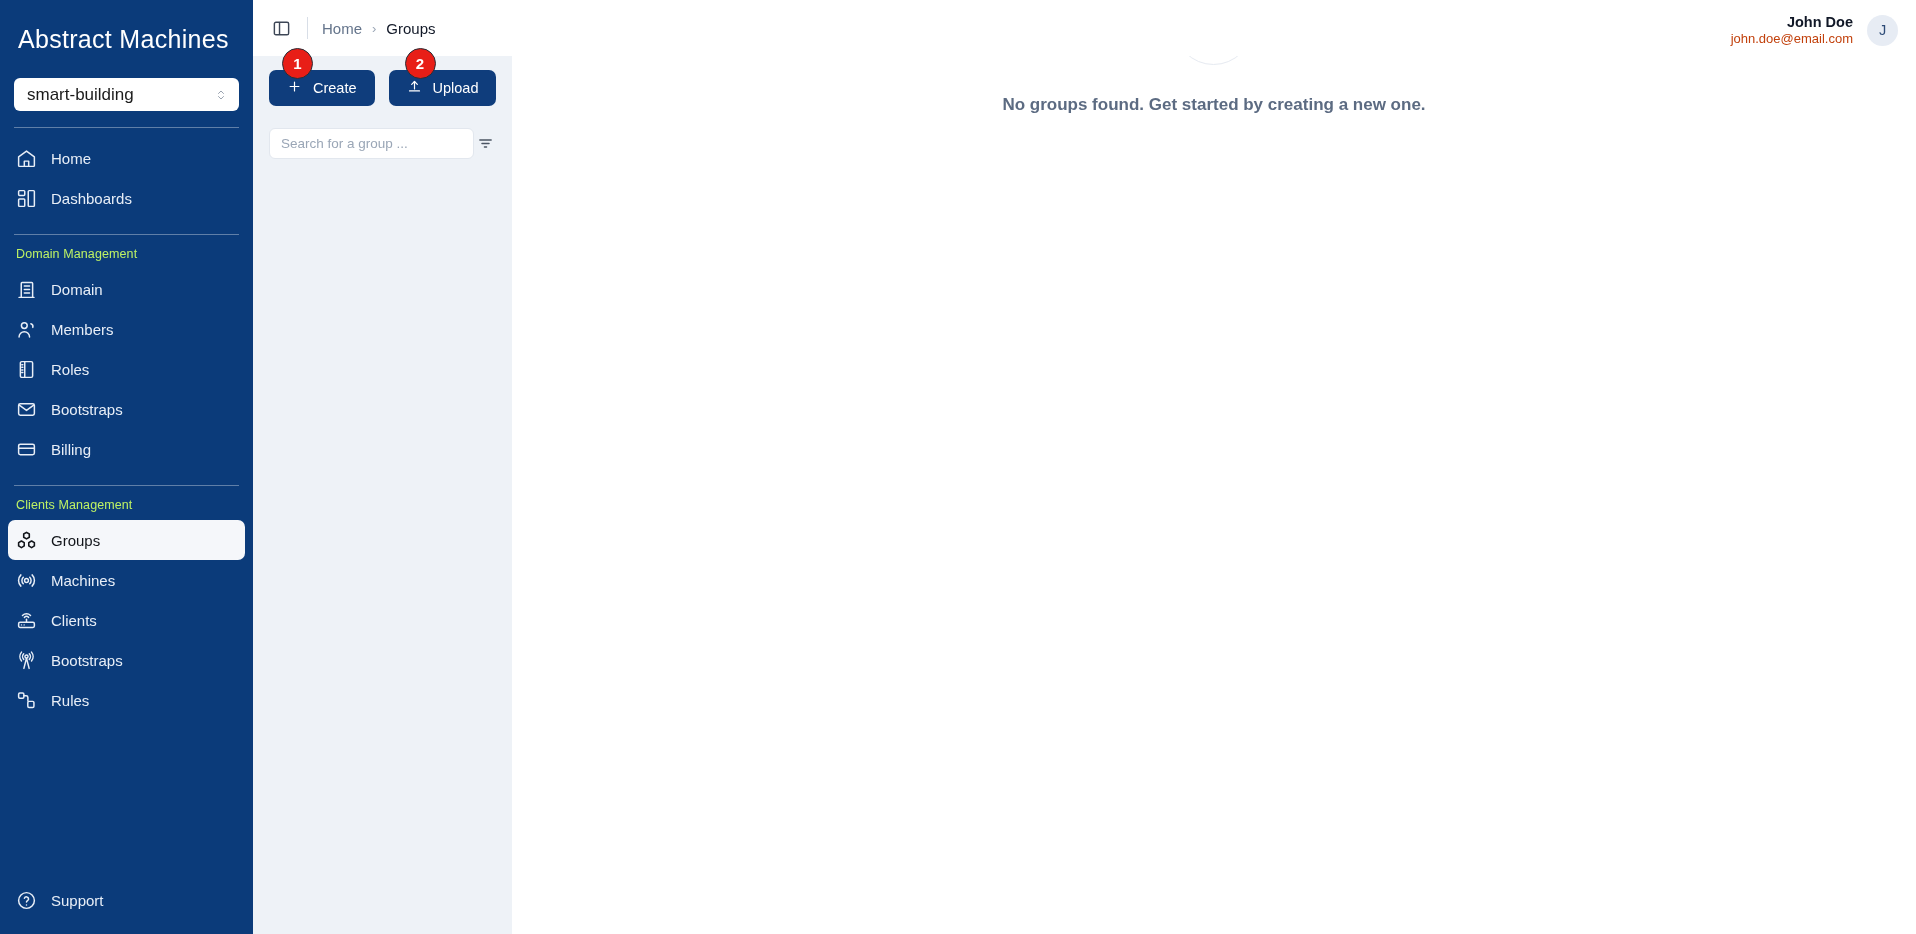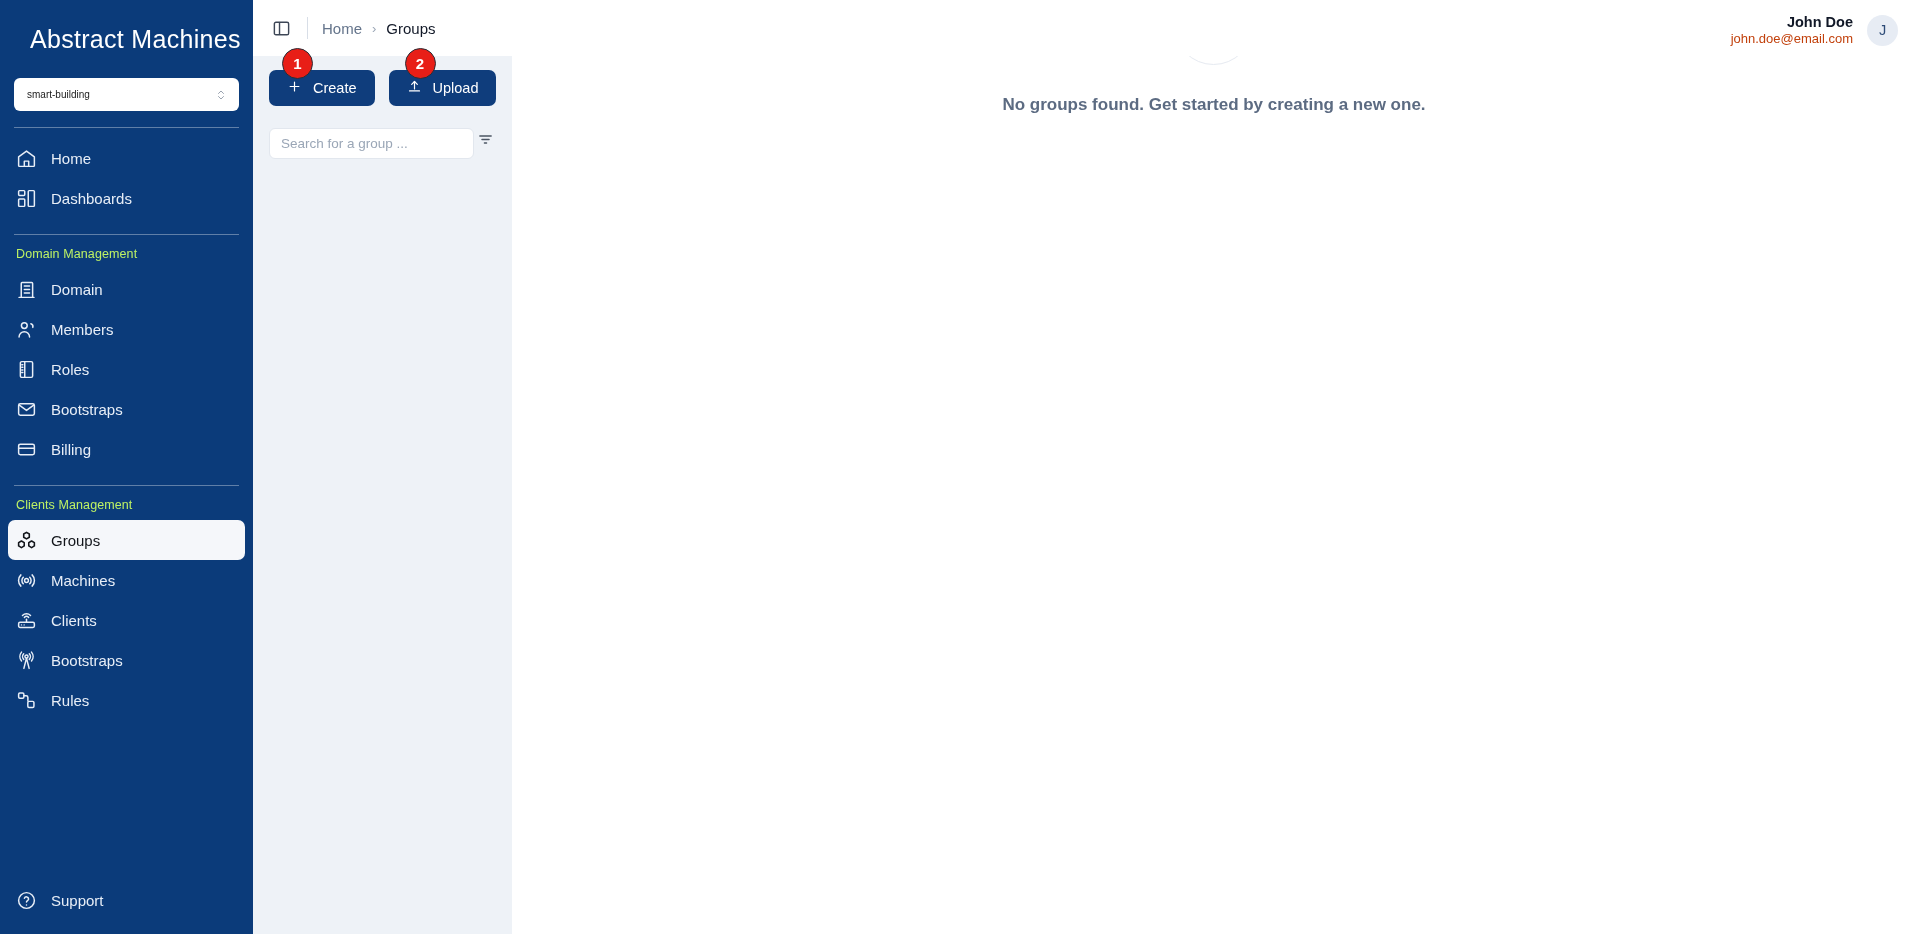--- a/index.html
+++ b/index.html
@@ -15,42 +15,42 @@
   .sidebar {
     width: 253px; height: 934px;
     background: #0b3b7a;
     display: flex; flex-direction: column;
     flex: 0 0 253px;
     position: relative;
   }
   .logo-wrap {
     height: 78px;
     display: flex; align-items: center;
-    padding-left: 30px;
+    padding-left: 18px;
   }
   .logo-text {
     color: #ffffff;
     font-size: 25px;
     letter-spacing: .3px;
     font-weight: 400;
     white-space: nowrap;
   }
 
   .domain-select {
     margin: 0 14px;
     height: 33px;
     background: #ffffff;
     border-radius: 6px;
     display: flex; align-items: center;
     justify-content: space-between;
     padding: 0 12px 0 13px;
     cursor: pointer;
   }
   .domain-select .val {
-    font-size: 10px; color: #1b1b1b;
+    font-size: 17px; color: #1b1b1b;
     font-weight: 400;
   }
   .chev-updown { width: 12px; height: 16px; color: #9aa3b0; flex: 0 0 12px; }
 
   .divider {
     height: 1px; background: rgba(255,255,255,.35);
     margin: 16px 14px 10px 14px;
   }
   .nav-group { display: flex; flex-direction: column; }
   .section-label {
@@ -155,21 +155,21 @@
     border-radius: 50%;
     background: #e81e17;
     border: 1.5px solid #2a2f38;
     color: #ffffff;
     font-size: 15px; font-weight: bold;
     display: flex; align-items: center; justify-content: center;
     z-index: 9;
   }
   .badge.b2 { left: 16px; }
 
-  .search-row { display: flex; }
+  .search-row { display: flex; align-items: center; }
   .search-input {
     flex: 1 1 auto;
     height: 31px;
     background: #ffffff;
     border: 1px solid #e2e7ee;
     border-radius: 6px;
     padding: 0 11px;
     font-size: 13.5px;
     color: #111827;
     font-family: "Liberation Sans", sans-serif;

